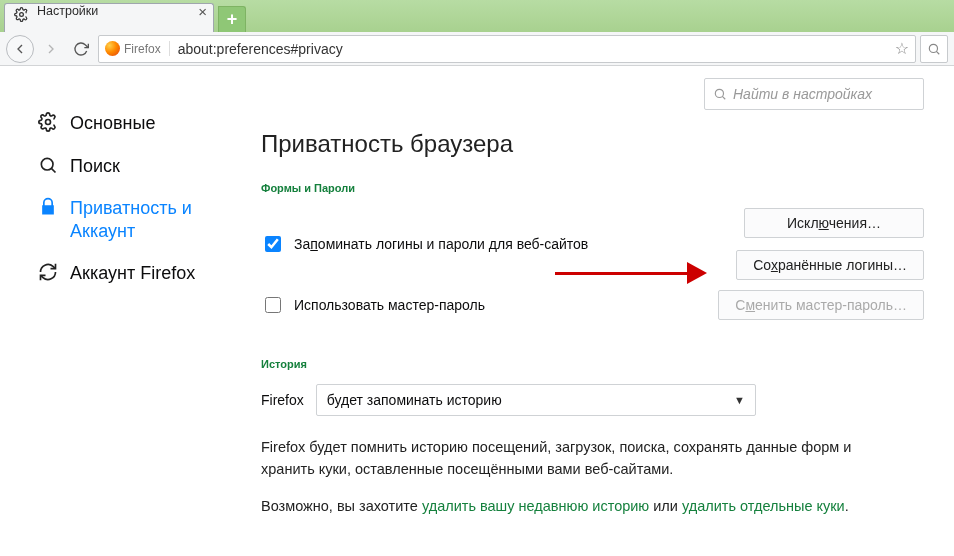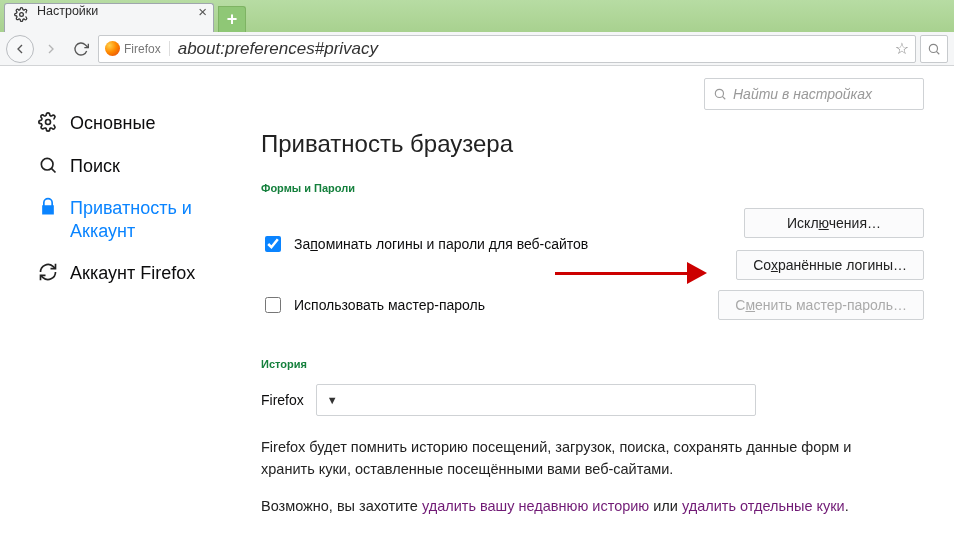--- a/index.html
+++ b/index.html
@@ -71,21 +71,21 @@
     flex:1;height:28px;border:1px solid #c7cacd;background:#fff;border-radius:2px;
     display:flex;align-items:center;gap:8px;padding:0 6px;
   }
   .ff-badge {display:flex;align-items:center;gap:4px;padding-right:8px;border-right:1px solid #ddd;}
   .ff-icon {
     width:15px;height:15px;border-radius:50%;
     background: radial-gradient(circle at 30% 30%, #ffcf4b 0%, #ff8a00 45%, #e13f0d 100%);
     position:relative;
   }
   .ff-label{color:#777;font-size:12px;}
-  .urltext{flex:1;color:#333;font-size:17px;font-style:italic;}
+  .urltext{flex:1;color:#333;font-size:14px;}
   .star{color:#888;font-size:16px;cursor:pointer;}
   .searchbar{
     width:28px;height:28px;border:1px solid #c7cacd;background:#fff;border-radius:2px;
     display:flex;align-items:center;justify-content:center;color:#888;
   }
   
   .content {
     display:flex;
     height: calc(556px - 32px - 34px);
   }
@@ -130,21 +130,21 @@
   .arrow-line{position:absolute;top:12px;left:0;width:135px;height:3px;background:#c00;}
   .arrow-head{position:absolute;top:2px;left:132px;width:0;height:0;border-top:11px solid transparent;border-bottom:11px solid transparent;border-left:20px solid #c00;}
   
   .hist-row{display:flex;align-items:center;gap:12px;margin-top:6px;}
   .select{
     flex:1;max-width:440px;height:32px;border:1px solid #cfd2d5;border-radius:2px;
     display:flex;align-items:center;justify-content:space-between;padding:0 10px;background:#fff;cursor:pointer;
   }
   .caret{font-size:11px;color:#333;}
   .desc{margin-top:20px;font-size:14.5px;line-height:1.55;color:#222;max-width:640px;}
-  a.link{color:#701a75;text-decoration:none;cursor:pointer;}
+  a.link{color:#15803d;text-decoration:none;cursor:pointer;}
 </style>
 </head>
 <body>
 
 <div class="tabstrip">
   <div class="tab">
     <span class="side-icon">
       <svg viewBox="0 0 24 24" width="15" height="15" fill="none" stroke="#333" stroke-width="2">
           <circle cx="12" cy="12" r="3"></circle>
           <path d="M19.4 15a1.7 1.7 0 0 0 .34 1.87l.06.06a2 2 0 1 1-2.83 2.83l-.06-.06a1.7 1.7 0 0 0-1.87-.34 1.7 1.7 0 0 0-1 1.56V21a2 2 0 1 1-4 0v-.09a1.7 1.7 0 0 0-1-1.56 1.7 1.7 0 0 0-1.87.34l-.06.06a2 2 0 1 1-2.83-2.83l.06-.06A1.7 1.7 0 0 0 4.6 15a1.7 1.7 0 0 0-1.56-1H3a2 2 0 1 1 0-4h.09A1.7 1.7 0 0 0 4.6 9a1.7 1.7 0 0 0-.34-1.87l-.06-.06A2 2 0 1 1 7 4.24l.06.06A1.7 1.7 0 0 0 9 4.6a1.7 1.7 0 0 0 1-1.56V3a2 2 0 1 1 4 0v.09a1.7 1.7 0 0 0 1 1.56 1.7 1.7 0 0 0 1.87-.34l.06-.06a2 2 0 1 1 2.83 2.83l-.06.06A1.7 1.7 0 0 0 19.4 9c.14.34.22.7.22 1.07"></path>
@@ -267,20 +267,21 @@
         <span>Использовать мастер-пароль</span>
       </label>
       <button class="btn disabled"><span>С</span><span class="u">м</span><span>енить мастер-пароль…</span></button>
     </div>
 
     <h2 class="section" style="margin-top:38px;">История</h2>
 
     <div class="hist-row">
       <span>Firefox</span>
       <div class="select">
+        <span>будет запоминать историю</span>
         <span class="caret">▼</span>
       </div>
     </div>
 
     <p class="desc">Firefox будет помнить историю посещений, загрузок, поиска, сохранять данные форм и хранить куки, оставленные посещёнными вами веб-сайтами.</p>
     <p class="desc" style="margin-top:6px;">
       <span>Возможно, вы захотите </span><a class="link">удалить вашу недавнюю историю</a><span> или </span><a class="link">удалить отдельные куки</a><span>.</span>
     </p>
   </div>
 </div>

